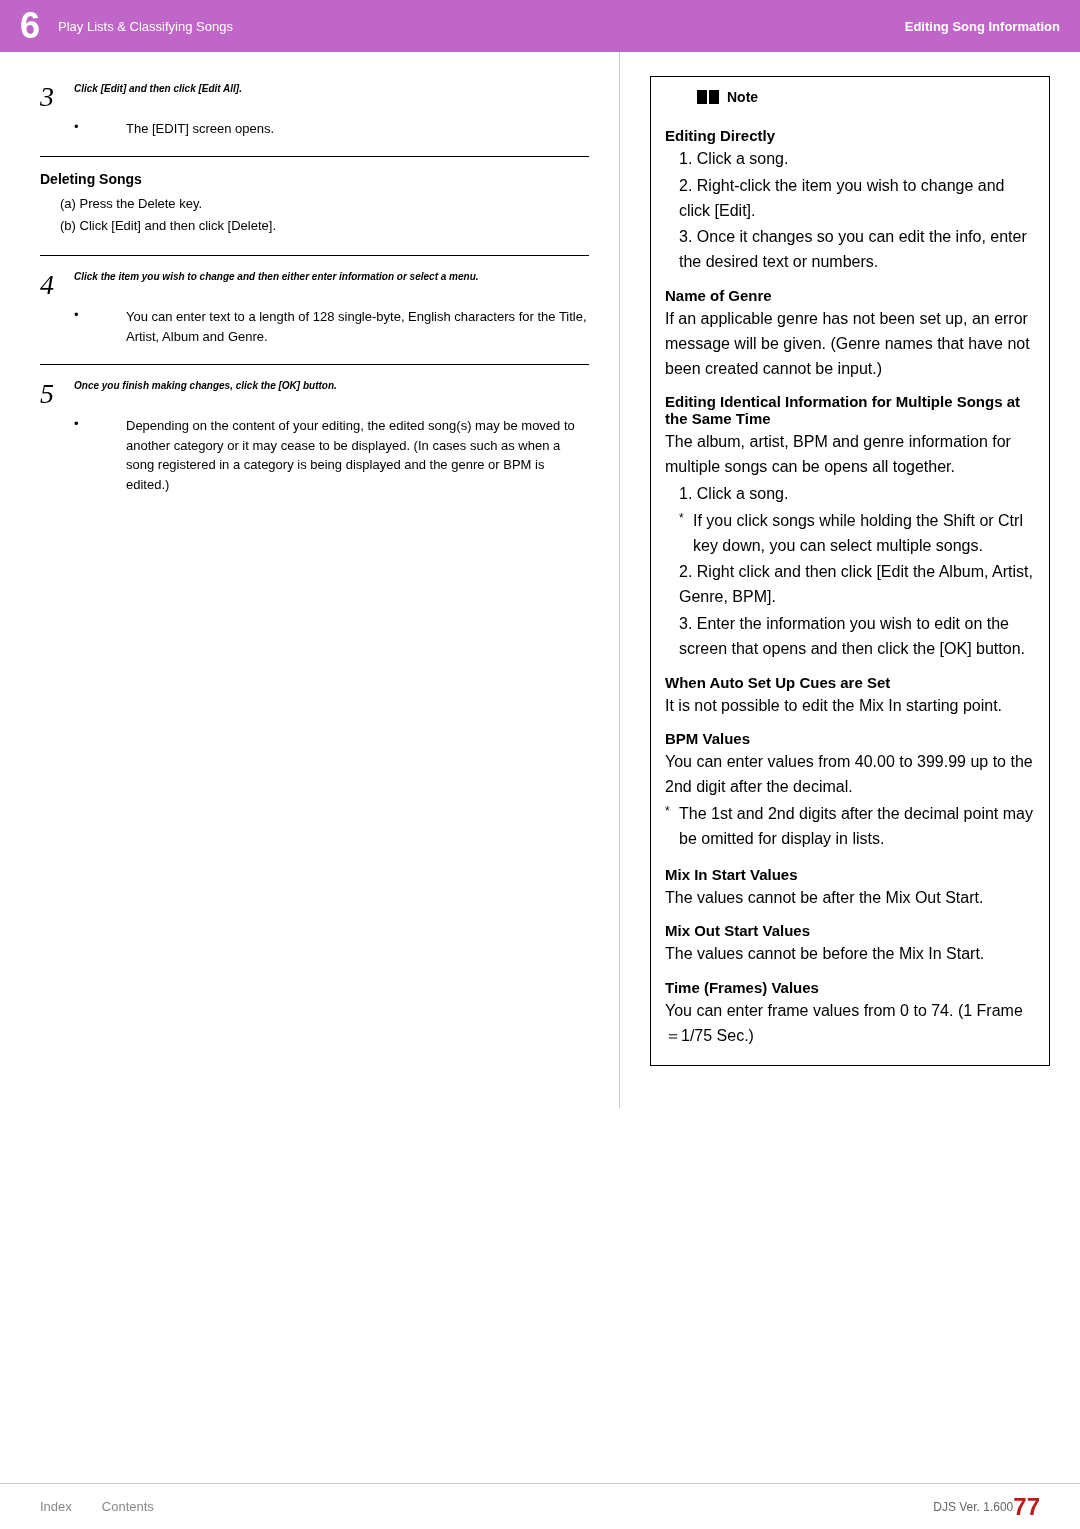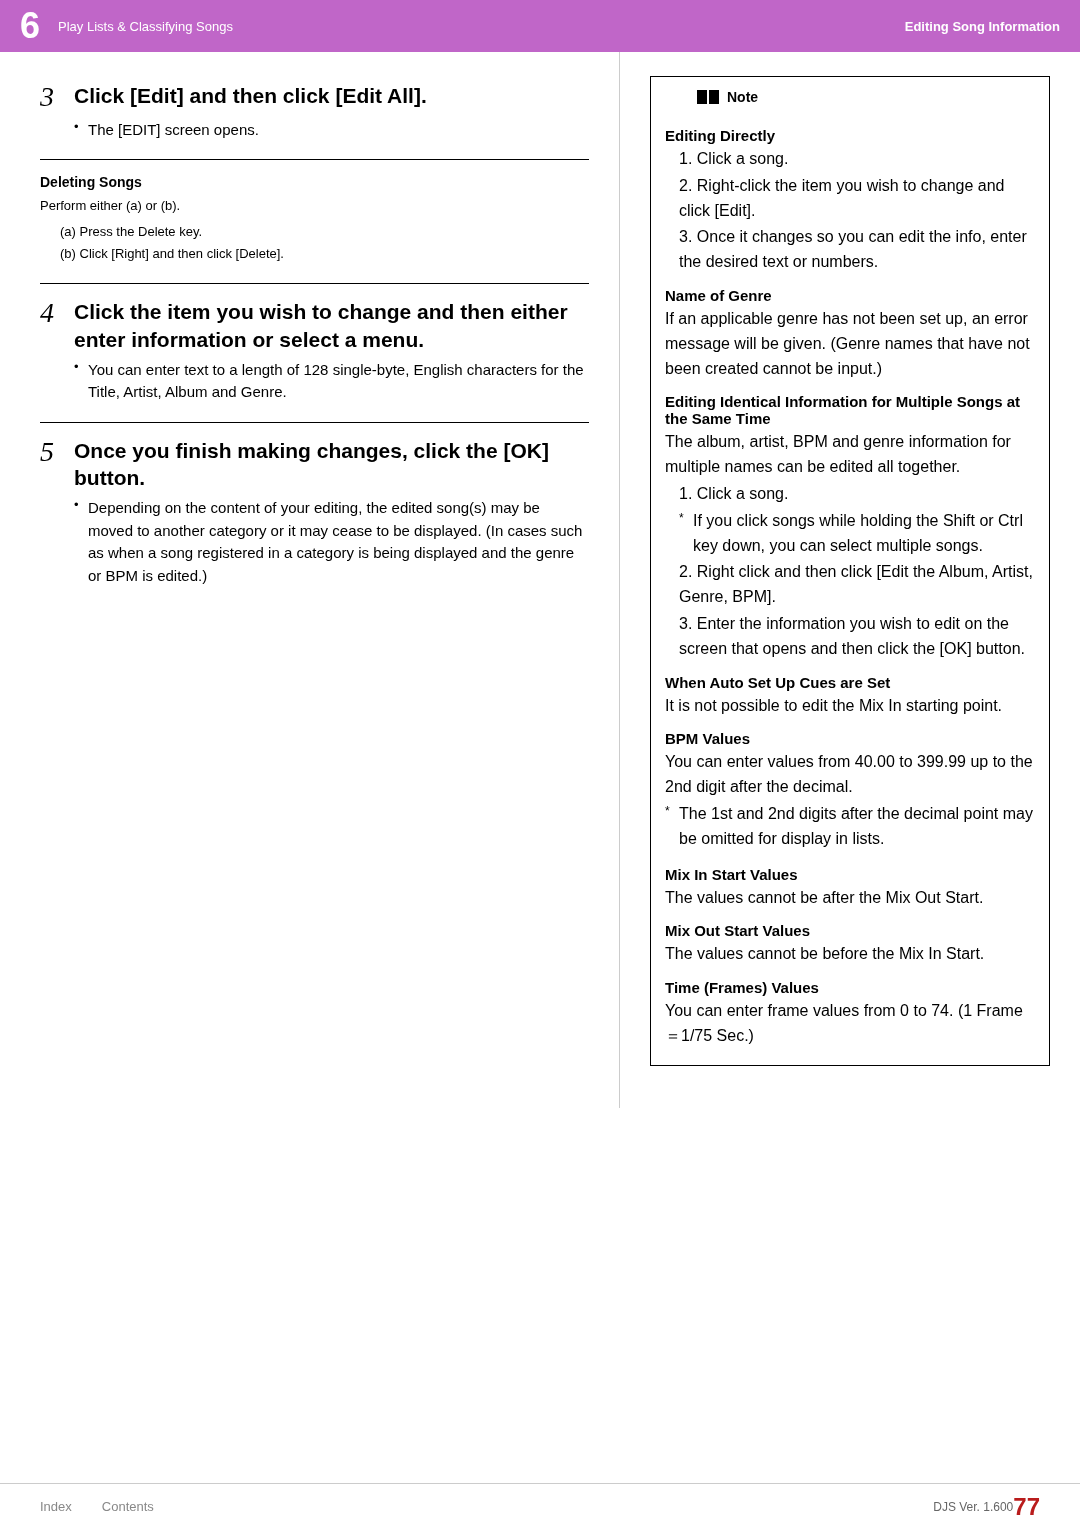--- a/index.html
+++ b/index.html
@@ -81,39 +81,41 @@
     .step-num {
       font-family: 'Times New Roman', Times, serif;
       font-size: 28px;
       font-style: italic;
       font-weight: normal;
       min-width: 28px;
       margin-right: 6px;
       line-height: 1.1;
     }
     .step-title {
-      font-size: 21px;
+      font-size: 10px;
       font-weight: bold;
       line-height: 1.3;
+      font-style: italic;
     }
     .step-body {
       margin-left: 34px;
     }
     .bullet-item {
       display: flex;
       align-items: flex-start;
       margin-bottom: 4px;
     }
     .bullet {
       min-width: 14px;
       font-size: 13px;
     }
     .bullet-text {
-      font-size: 15px;
+      font-size: 13px;
       line-height: 1.5;
+      margin-left: 38px;
     }
 
     
     .section-label {
       font-size: 14px;
       font-weight: bold;
       margin-bottom: 6px;
     }
     .section-body {
       font-size: 13px;
@@ -249,23 +251,22 @@
             <span class="bullet">•</span>
             <span class="bullet-text">The [EDIT]  screen opens.</span>
           </div>
         </div>
       </div>
 
       <hr class="hr">
 
       <div class="step-block">
         <div class="section-label">Deleting Songs</div>
-        <div class="section-body">Perform either (a) or (b).</div>
         <div class="list-item-alpha">(a)  Press the Delete key.</div>
-        <div class="list-item-alpha">(b)  Click [Right] and then click [Delete].</div>
+        <div class="list-item-alpha">(b)  Click [Edit] and then click [Delete].</div>
       </div>
 
       <hr class="hr">
 
       <div class="step-block">
         <div class="step-header">
           <span class="step-num">4</span>
           <span class="step-title">Click the item you wish to change and then either enter information or select a menu.</span>
         </div>
         <div class="step-body">
@@ -308,21 +309,21 @@
         <div class="note-numbered-list">
           <div class="note-text">1. Click a song.</div>
           <div class="note-text">2. Right-click the item you wish to change and click [Edit].</div>
           <div class="note-text">3. Once it changes so you can edit the info, enter the desired text or numbers.</div>
         </div>
 
         <div class="note-section-title">Name of Genre</div>
         <div class="note-text">If an applicable genre has not been set up, an error message will be given. (Genre names that have not been created cannot be input.)</div>
 
         <div class="note-section-title">Editing Identical Information for Multiple Songs at the Same Time</div>
-        <div class="note-text">The album, artist, BPM and genre information for multiple names can be edited all together.</div>
+        <div class="note-text">The album, artist, BPM and genre information for multiple songs can be opens all together.</div>
         <div class="note-numbered-list">
           <div class="note-text">1. Click a song.</div>
           <div class="note-star-item">
             <span class="note-star">*</span>
             <span class="note-text">If you click songs while holding the Shift or Ctrl key down, you can select multiple songs.</span>
           </div>
           <div class="note-text">2. Right click and then click [Edit the Album, Artist, Genre, BPM].</div>
           <div class="note-text">3. Enter the information you wish to edit on the screen that opens and then click the [OK] button.</div>
         </div>
 

